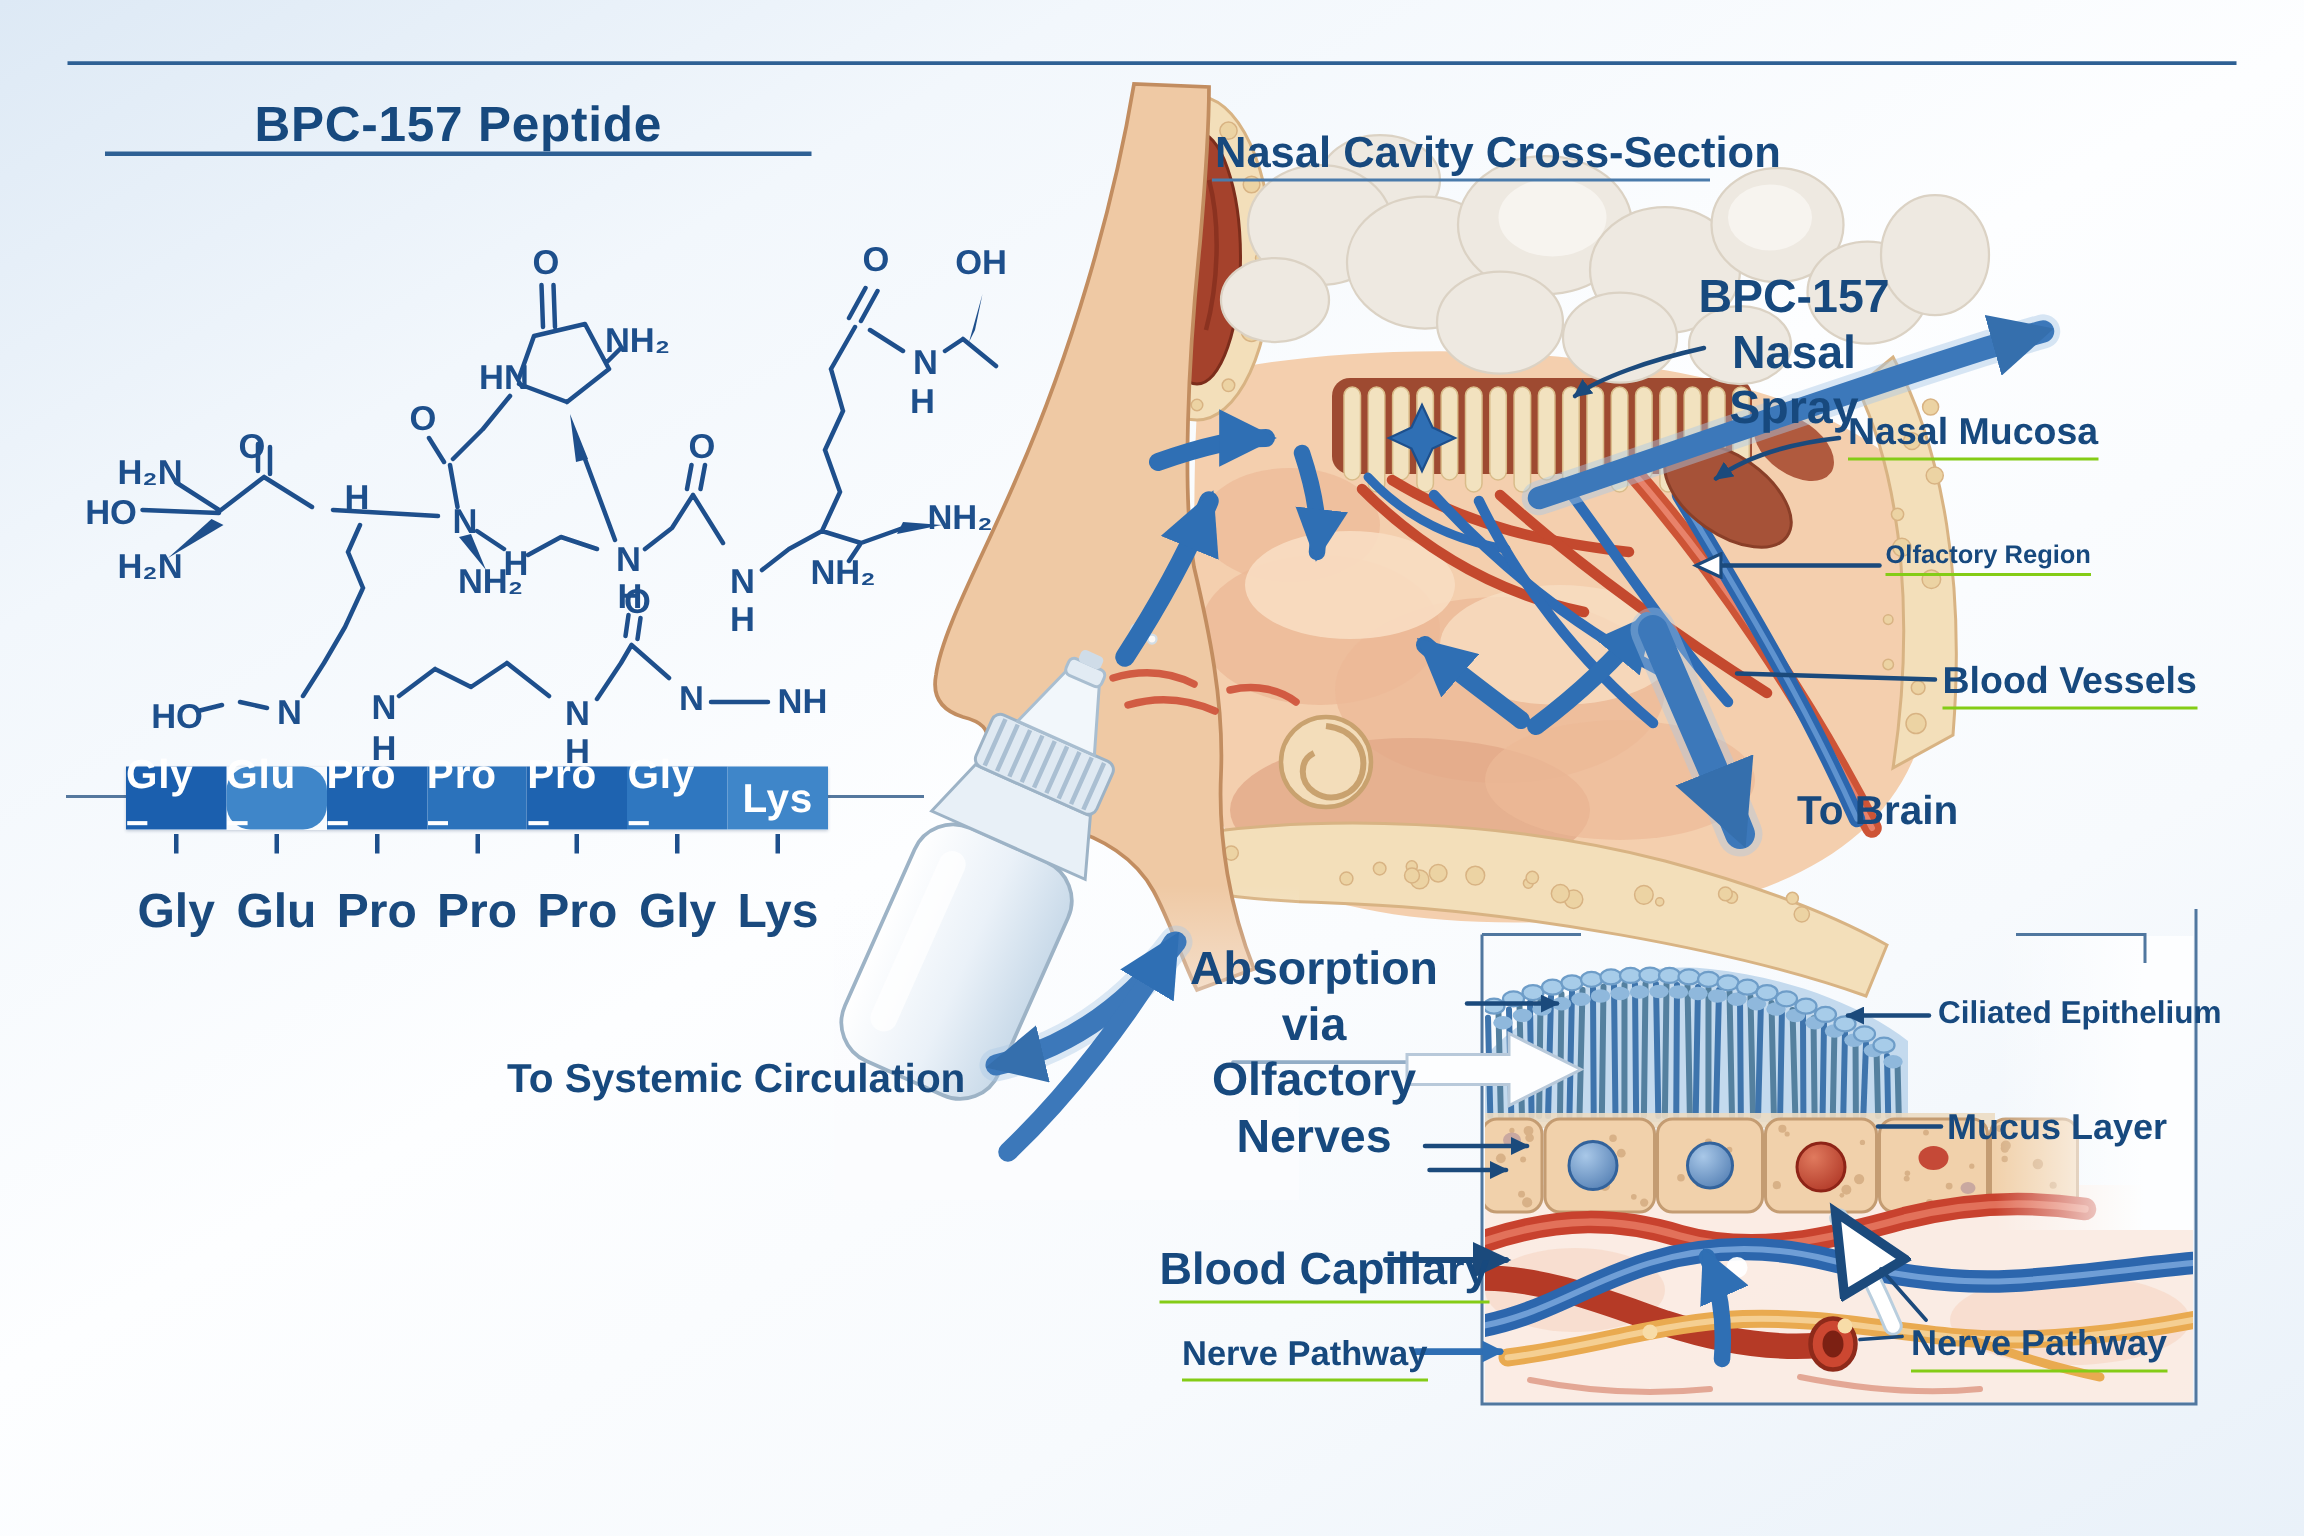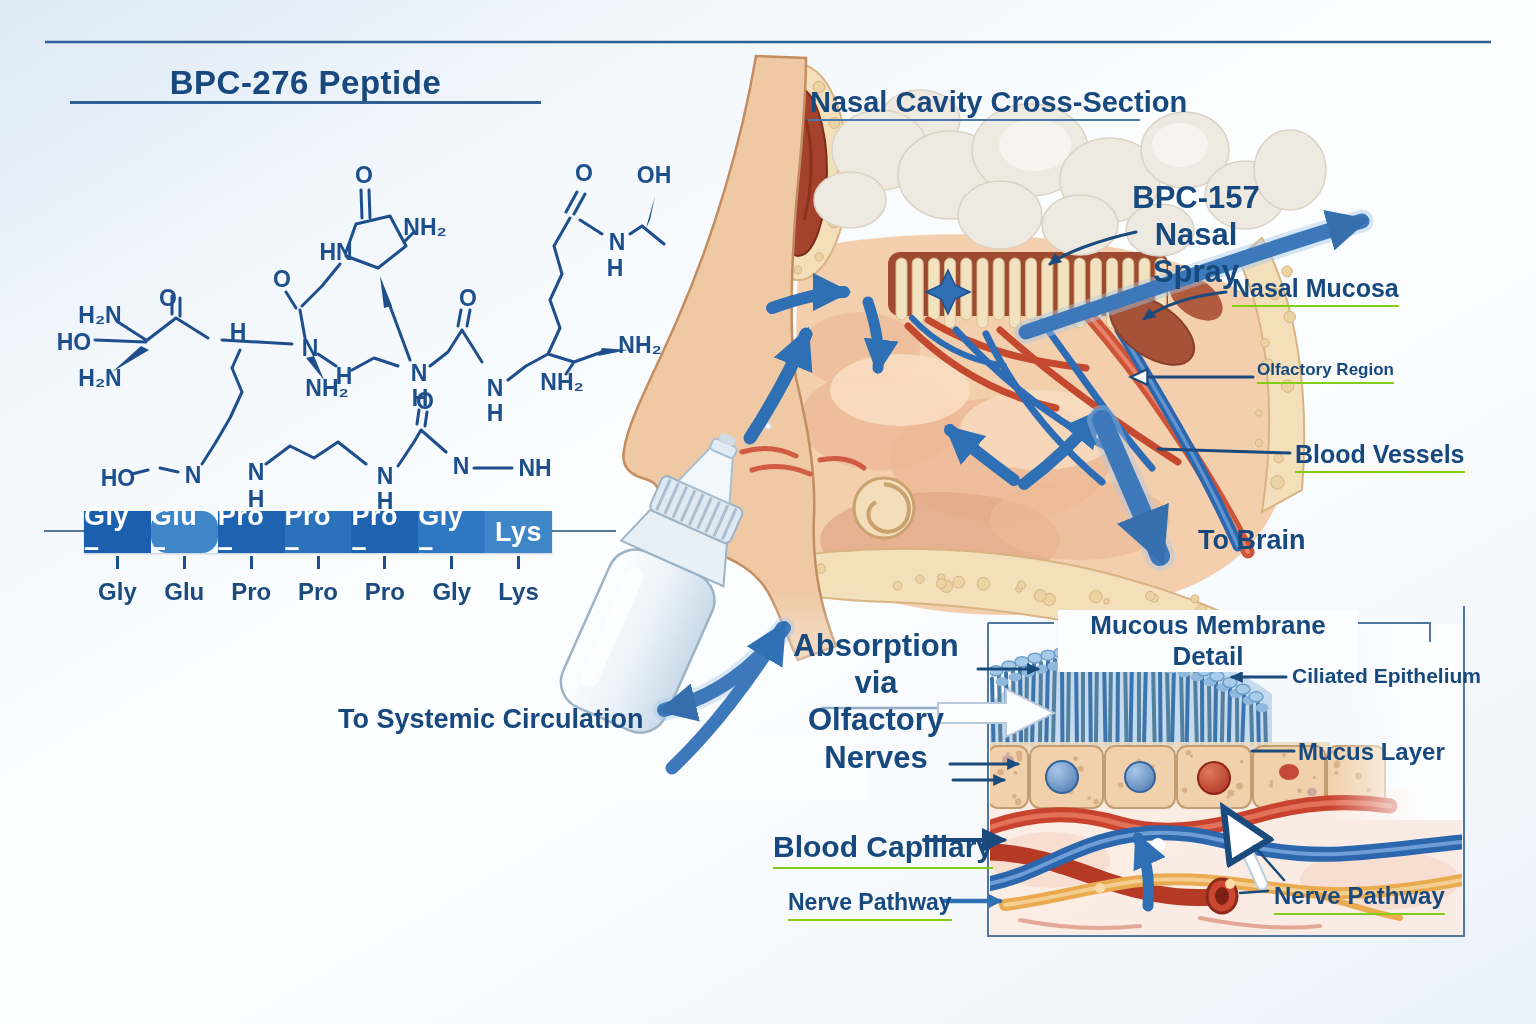--- a/index.html
+++ b/index.html
@@ -15,21 +15,21 @@
   .ctr{text-align:center;}
   .rule{position:absolute;background:#2e6094;}
   
   #seq-bar{position:absolute;left:84px;top:511px;width:468px;height:42px;display:flex;
     box-shadow:0 1px 2px rgba(30,60,100,.25);}
   .seq-seg{flex:1;display:flex;align-items:center;justify-content:center;
     color:#ffffff;font-weight:700;font-size:27px;letter-spacing:.5px;}
   #seq-ticks{position:absolute;left:84px;top:556px;width:468px;display:flex;}
   .tick-cell{flex:1;display:flex;flex-direction:column;align-items:center;}
   .tick-bar{width:3px;height:13px;background:#1d4f8c;}
-  .tick-lab{margin-top:9px;font-size:24px;font-weight:700;color:#1a4a7e;}
+  .tick-lab{margin-top:20px;font-size:32px;font-weight:700;color:#1a4a7e;}
   
   .atom{position:absolute;transform:translate(-50%,-50%);color:#1d4f8c;font-weight:700;font-size:23px;white-space:nowrap;}
 </style>
 </head>
 <body>
 <div id="stage">
 
 <svg id="art" width="1536" height="1024" viewBox="0 0 1536 1024">
   <defs>
     <linearGradient id="gBottle" x1="0" y1="0" x2="1" y2="0">
@@ -466,21 +466,21 @@
     <path d="M953,780 L1004,780" marker-end="url(#mNavy)"></path>
     <path d="M924,840 L1004,840" stroke-width="4" marker-end="url(#mNavyBig)"></path>
     <path d="M944,901 L1000,901" stroke="#2f6fb4" stroke-width="4.5" marker-end="url(#mBlue)"></path>
     <path d="M1286,677 L1232,677" marker-end="url(#mNavy)"></path>
     <path d="M1294,751 L1252,751"></path>
     <path d="M1284,880 L1254,846 M1268,891 L1240,893" stroke-width="2.5"></path>
     <polygon points="938,703 1006,703 1006,689 1054,713 1006,737 1006,723 938,723" fill="#fdfeff" stroke="#b8c9da" stroke-width="2"></polygon>
   </g>
 </svg>
 
-<div class="lbl ctr" style="left:70px;top:63px;width:471px;font-size:33px;letter-spacing:.5px;">BPC-276 Peptide</div>
+<div class="lbl ctr" style="left:70px;top:63px;width:471px;font-size:33px;letter-spacing:.5px;">BPC-157 Peptide</div>
 <div class="rule" style="left:70px;top:101px;width:471px;height:2.5px;"></div>
 
 <div style="position:absolute;left:0;top:0;">
       <span class="atom" style="left: 364px; top: 175px;">O</span>
       <span class="atom" style="left: 425px; top: 227px;">NH₂</span>
       <span class="atom" style="left: 336px; top: 252px;">HN</span>
       <span class="atom" style="left: 282px; top: 279px;">O</span>
       <span class="atom" style="left: 584px; top: 173px;">O</span>
       <span class="atom" style="left: 654px; top: 175px;">OH</span>
       <span class="atom" style="left: 617px; top: 242px;">N</span>
@@ -558,21 +558,20 @@
 <div class="lbl" style="left:338px;top:703px;font-size:27px;">To Systemic Circulation</div>
 <div class="rule" style="left:808px;top:119px;width:332px;height:2px;background:#4a7bab;"></div>
 
 <div class="lbl ctr" style="left:1111px;top:179px;width:170px;font-size:31px;">BPC-157
 Nasal Spray</div>
 <div class="lbl ul" style="left:1232px;top:273px;font-size:25px;">Nasal Mucosa</div>
 <div class="lbl ul" style="left:1257px;top:360px;font-size:17px;">Olfactory Region</div>
 <div class="lbl ul" style="left:1295px;top:439px;font-size:25px;">Blood Vessels</div>
 <div class="lbl" style="left:1198px;top:524px;font-size:27px;">To Brain</div>
 
-<div class="lbl ctr" style="left:1058px;top:610px;width:288px;font-size:26px;background:#fcfdfe;padding:0 6px;">Mucous Membrane Detail</div>
 <div class="lbl" style="left:1292px;top:663px;font-size:21px;">Ciliated Epithelium</div>
 <div class="lbl" style="left:1298px;top:738px;font-size:24px;">Mucus Layer</div>
 <div class="lbl ul" style="left:1274px;top:882px;font-size:24px;">Nerve Pathway</div>
 <div class="lbl ctr" style="left:770px;top:627px;width:212px;font-size:31px;">Absorption via
 Olfactory Nerves</div>
 <div class="lbl ul" style="left:773px;top:829px;font-size:30px;">Blood Capillary</div>
 <div class="lbl ul" style="left:788px;top:889px;font-size:23px;">Nerve Pathway</div>
 
 </div>
 

